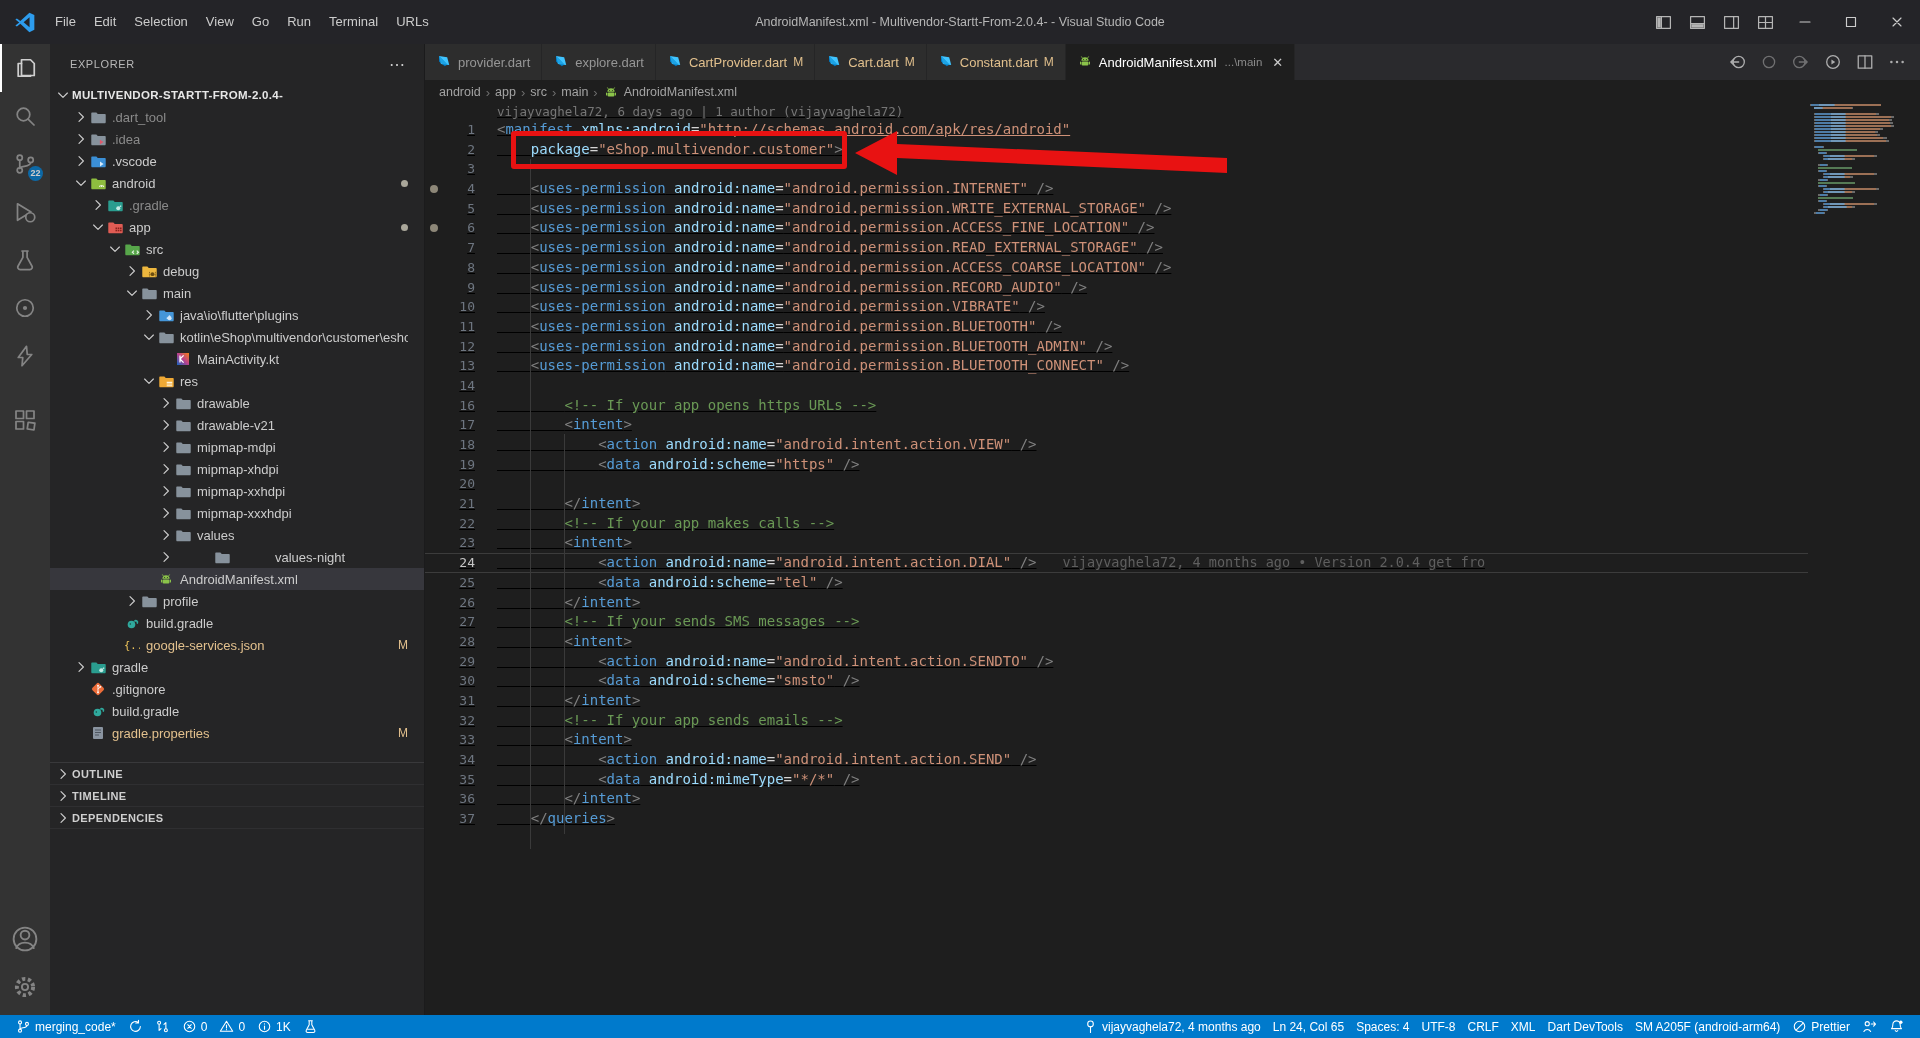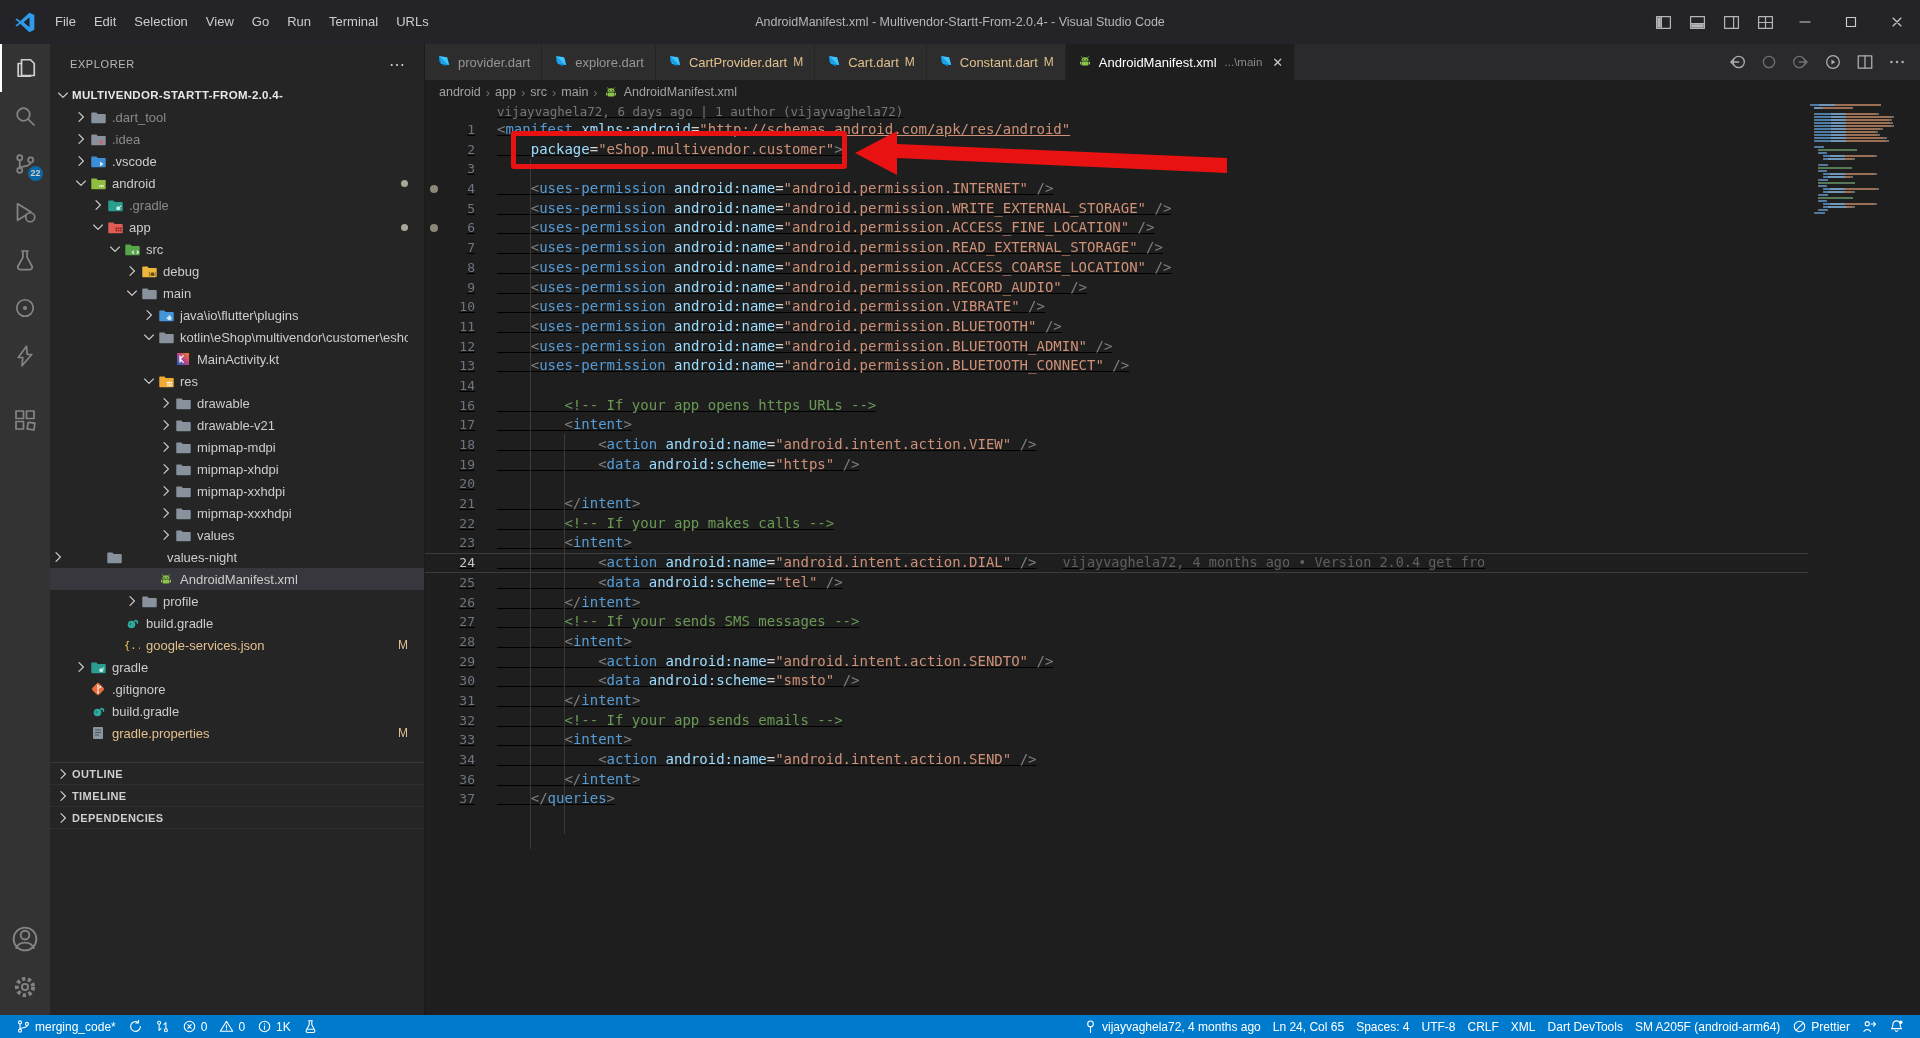--- a/index.html
+++ b/index.html
@@ -538,21 +538,21 @@
                 <path d="M6 3.6L10.4 8 6 12.4" stroke="#cccccc" stroke-width="1.15" fill="none" stroke-linecap="round" stroke-linejoin="round"></path>
               </svg>
             </span>
             <span class="ticon">
               <svg width="17" height="17" viewBox="0 0 16 16" fill="none" xmlns="http://www.w3.org/2000/svg">
                 <path d="M1.2 4.1c0-.5.4-.9.9-.9h3.9l1.3 1.6h6.6c.5 0 .9.4.9.9v6.8c0 .5-.4.9-.9.9H2.1c-.5 0-.9-.4-.9-.9z" fill="#87929c"></path>
               </svg>
             </span>
             <span class="tlabel">values</span>
           </div>
-          <div class="trow" style=" gap: 39px;">
+          <div class="trow" style="padding-left: 108px; gap: 39px;">
             <span class="chev">
               <svg width="16" height="16" viewBox="0 0 16 16" fill="none" xmlns="http://www.w3.org/2000/svg">
                 <path d="M6 3.6L10.4 8 6 12.4" stroke="#cccccc" stroke-width="1.15" fill="none" stroke-linecap="round" stroke-linejoin="round"></path>
               </svg>
             </span>
             <span class="ticon">
               <svg width="17" height="17" viewBox="0 0 16 16" fill="none" xmlns="http://www.w3.org/2000/svg">
                 <path d="M1.2 4.1c0-.5.4-.9.9-.9h3.9l1.3 1.6h6.6c.5 0 .9.4.9.9v6.8c0 .5-.4.9-.9.9H2.1c-.5 0-.9-.4-.9-.9z" fill="#87929c"></path>
               </svg>
             </span>
@@ -838,20 +838,21 @@
               <div class="cl"><span class="gdot"></span><span class="ln">25</span><span class="txt"><span class="tk-ind">            </span><span class="tk-pb">&lt;</span><span class="tk-tag">data</span><span class="tk-attr"> android:scheme</span><span class="tk-eq">=</span><span class="tk-str">"tel"</span><span class="tk-pb"> /&gt;</span></span></div>
               <div class="cl"><span class="gdot"></span><span class="ln">26</span><span class="txt"><span class="tk-ind">        </span><span class="tk-pb">&lt;/</span><span class="tk-tag">intent</span><span class="tk-pb">&gt;</span></span></div>
               <div class="cl"><span class="gdot"></span><span class="ln">27</span><span class="txt"><span class="tk-ind">        </span><span class="tk-com">&lt;!-- If your sends SMS messages --&gt;</span></span></div>
               <div class="cl"><span class="gdot"></span><span class="ln">28</span><span class="txt"><span class="tk-ind">        </span><span class="tk-pb">&lt;</span><span class="tk-tag">intent</span><span class="tk-pb">&gt;</span></span></div>
               <div class="cl"><span class="gdot"></span><span class="ln">29</span><span class="txt"><span class="tk-ind">            </span><span class="tk-pb">&lt;</span><span class="tk-tag">action</span><span class="tk-attr"> android:name</span><span class="tk-eq">=</span><span class="tk-str">"android.intent.action.SENDTO"</span><span class="tk-pb"> /&gt;</span></span></div>
               <div class="cl"><span class="gdot"></span><span class="ln">30</span><span class="txt"><span class="tk-ind">            </span><span class="tk-pb">&lt;</span><span class="tk-tag">data</span><span class="tk-attr"> android:scheme</span><span class="tk-eq">=</span><span class="tk-str">"smsto"</span><span class="tk-pb"> /&gt;</span></span></div>
               <div class="cl"><span class="gdot"></span><span class="ln">31</span><span class="txt"><span class="tk-ind">        </span><span class="tk-pb">&lt;/</span><span class="tk-tag">intent</span><span class="tk-pb">&gt;</span></span></div>
               <div class="cl"><span class="gdot"></span><span class="ln">32</span><span class="txt"><span class="tk-ind">        </span><span class="tk-com">&lt;!-- If your app sends emails --&gt;</span></span></div>
               <div class="cl"><span class="gdot"></span><span class="ln">33</span><span class="txt"><span class="tk-ind">        </span><span class="tk-pb">&lt;</span><span class="tk-tag">intent</span><span class="tk-pb">&gt;</span></span></div>
               <div class="cl"><span class="gdot"></span><span class="ln">34</span><span class="txt"><span class="tk-ind">            </span><span class="tk-pb">&lt;</span><span class="tk-tag">action</span><span class="tk-attr"> android:name</span><span class="tk-eq">=</span><span class="tk-str">"android.intent.action.SEND"</span><span class="tk-pb"> /&gt;</span></span></div>
+              <div class="cl"><span class="gdot"></span><span class="ln">35</span><span class="txt"><span class="tk-ind">            </span><span class="tk-pb">&lt;</span><span class="tk-tag">data</span><span class="tk-attr"> android:mimeType</span><span class="tk-eq">=</span><span class="tk-str">"*/*"</span><span class="tk-pb"> /&gt;</span></span></div>
               <div class="cl"><span class="gdot"></span><span class="ln">36</span><span class="txt"><span class="tk-ind">        </span><span class="tk-pb">&lt;/</span><span class="tk-tag">intent</span><span class="tk-pb">&gt;</span></span></div>
               <div class="cl"><span class="gdot"></span><span class="ln">37</span><span class="txt"><span class="tk-ind">    </span><span class="tk-pb">&lt;/</span><span class="tk-tag">queries</span><span class="tk-pb">&gt;</span></span></div>
             </div>
           <div class="iguide" style="left:105px; top:55px; height:690px;"></div>
           <div class="iguide" style="left:139px; top:330px; height:400px;"></div>
           <div class="red-box"></div>
           <svg class="red-arrow" width="380" height="56">
             <polygon points="4,27 46,5 46,18 376,32 376,47 46,32 46,49" fill="#e81212"></polygon>
           </svg>
         </div>

